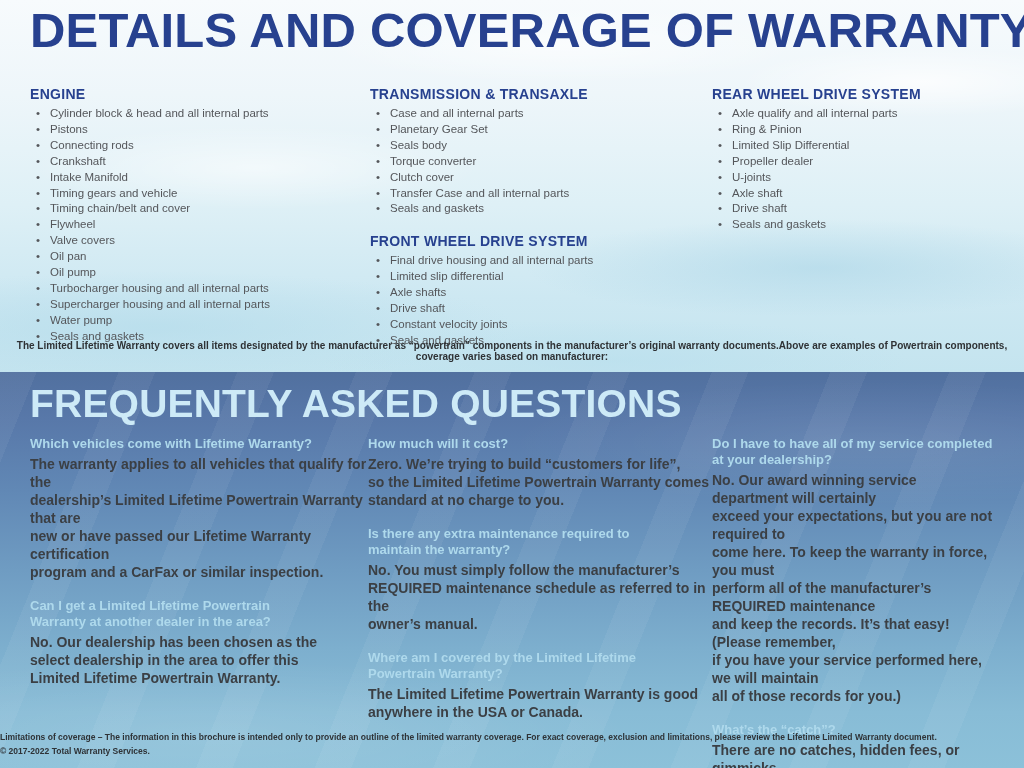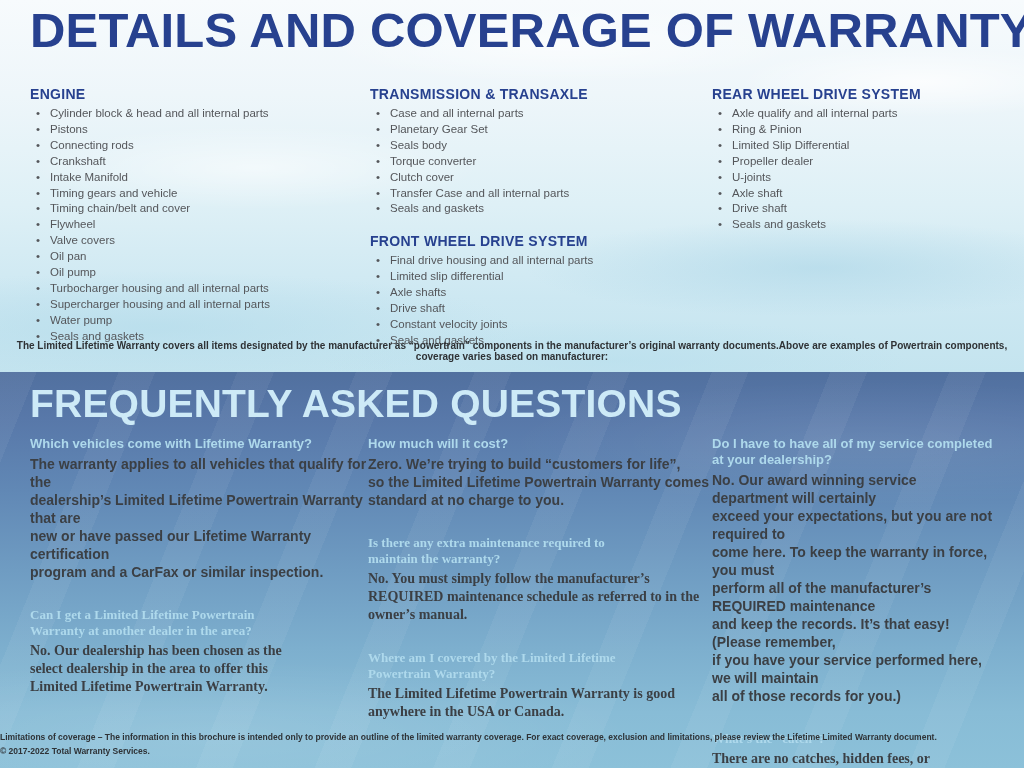--- a/index.html
+++ b/index.html
@@ -97,21 +97,21 @@
     color: #cdeaf7;
     letter-spacing: 0.2px;
     white-space: nowrap;
   }
   .faq-columns {
     position: absolute; left: 30px; top: 64px;
     width: 964px;
     display: grid;
     grid-template-columns: 338px 344px 282px;
   }
-  .qa + .qa { margin-top: 26px; font-family: Liberation Serif, serif; }
+  .qa + .qa { margin-top: 17px; }
   .q {
     margin: 0 0 3px 0;
     font-size: 13px; font-weight: bold;
     line-height: 16px;
     color: #aed9ec;
     white-space: pre-line;
   }
   .a {
     margin: 0;
     font-size: 14px; font-weight: bold;

